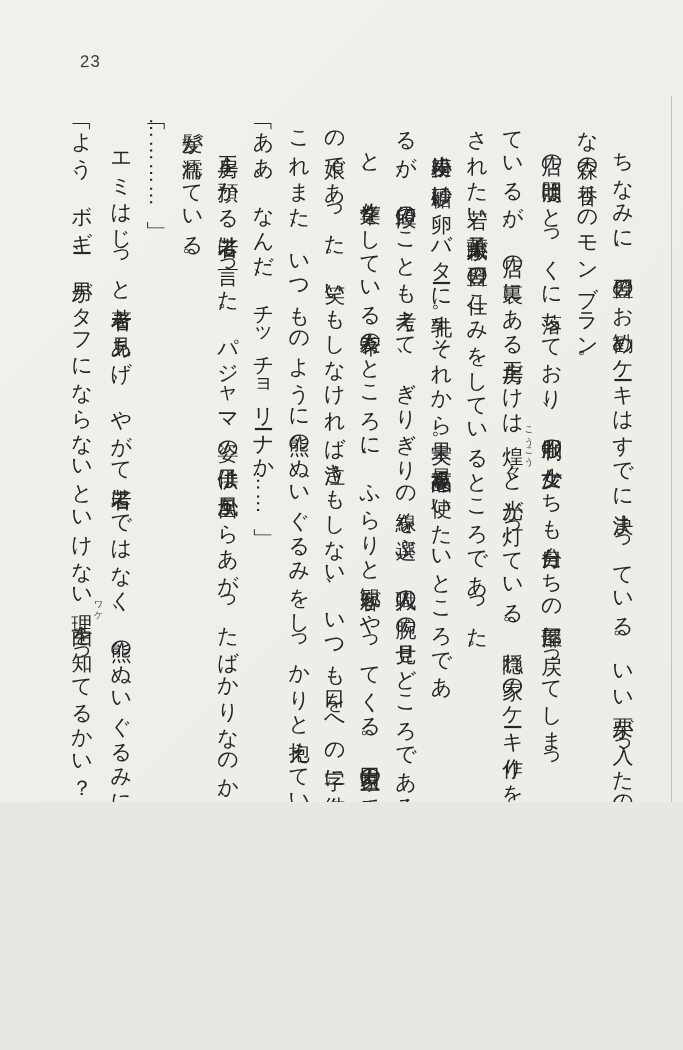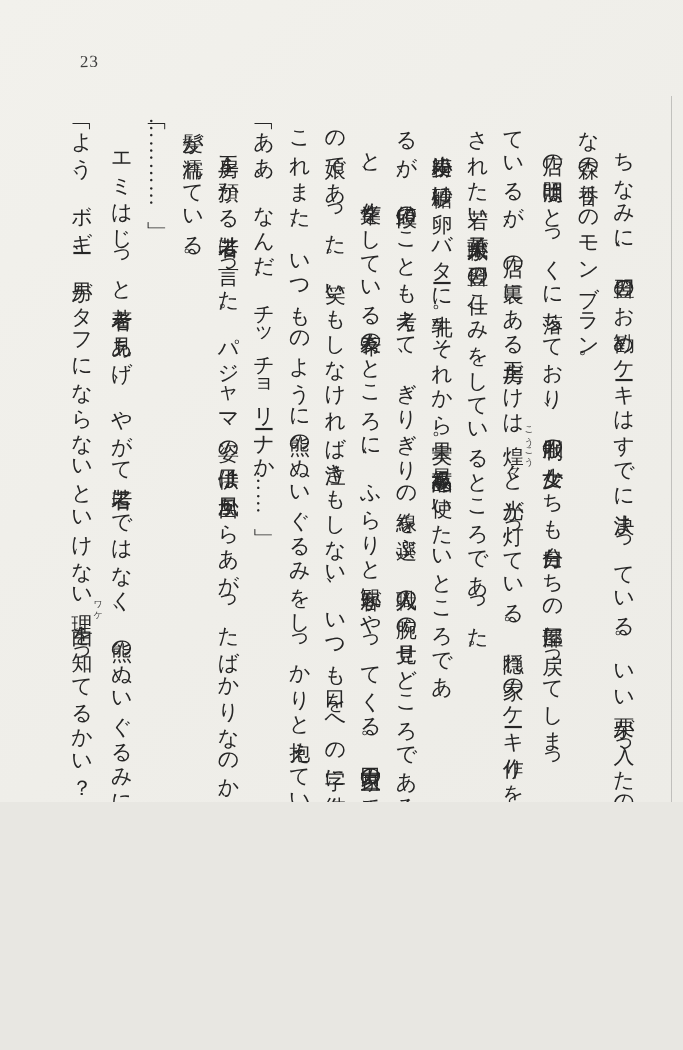--- a/index.html
+++ b/index.html
@@ -6,21 +6,21 @@
     margin: 0;
     padding: 0;
     background: #e8e7e2;
   }
   .page {
     position: relative;
     width: 683px;
     height: 802px;
     background: linear-gradient(135deg, #f2f1ec 0%, #efeee9 55%, #edece7 100%);
     overflow: hidden;
-    font-family: Liberation Serif, serif;
+    font-family: Liberation Sans, sans-serif;
     color: #262626;
   }
   .page-number {
     position: absolute;
     top: 52px;
     left: 80px;
     font-size: 17px;
     letter-spacing: 1px;
     color: #3a3a3a;
     transform: rotate(-1deg);

